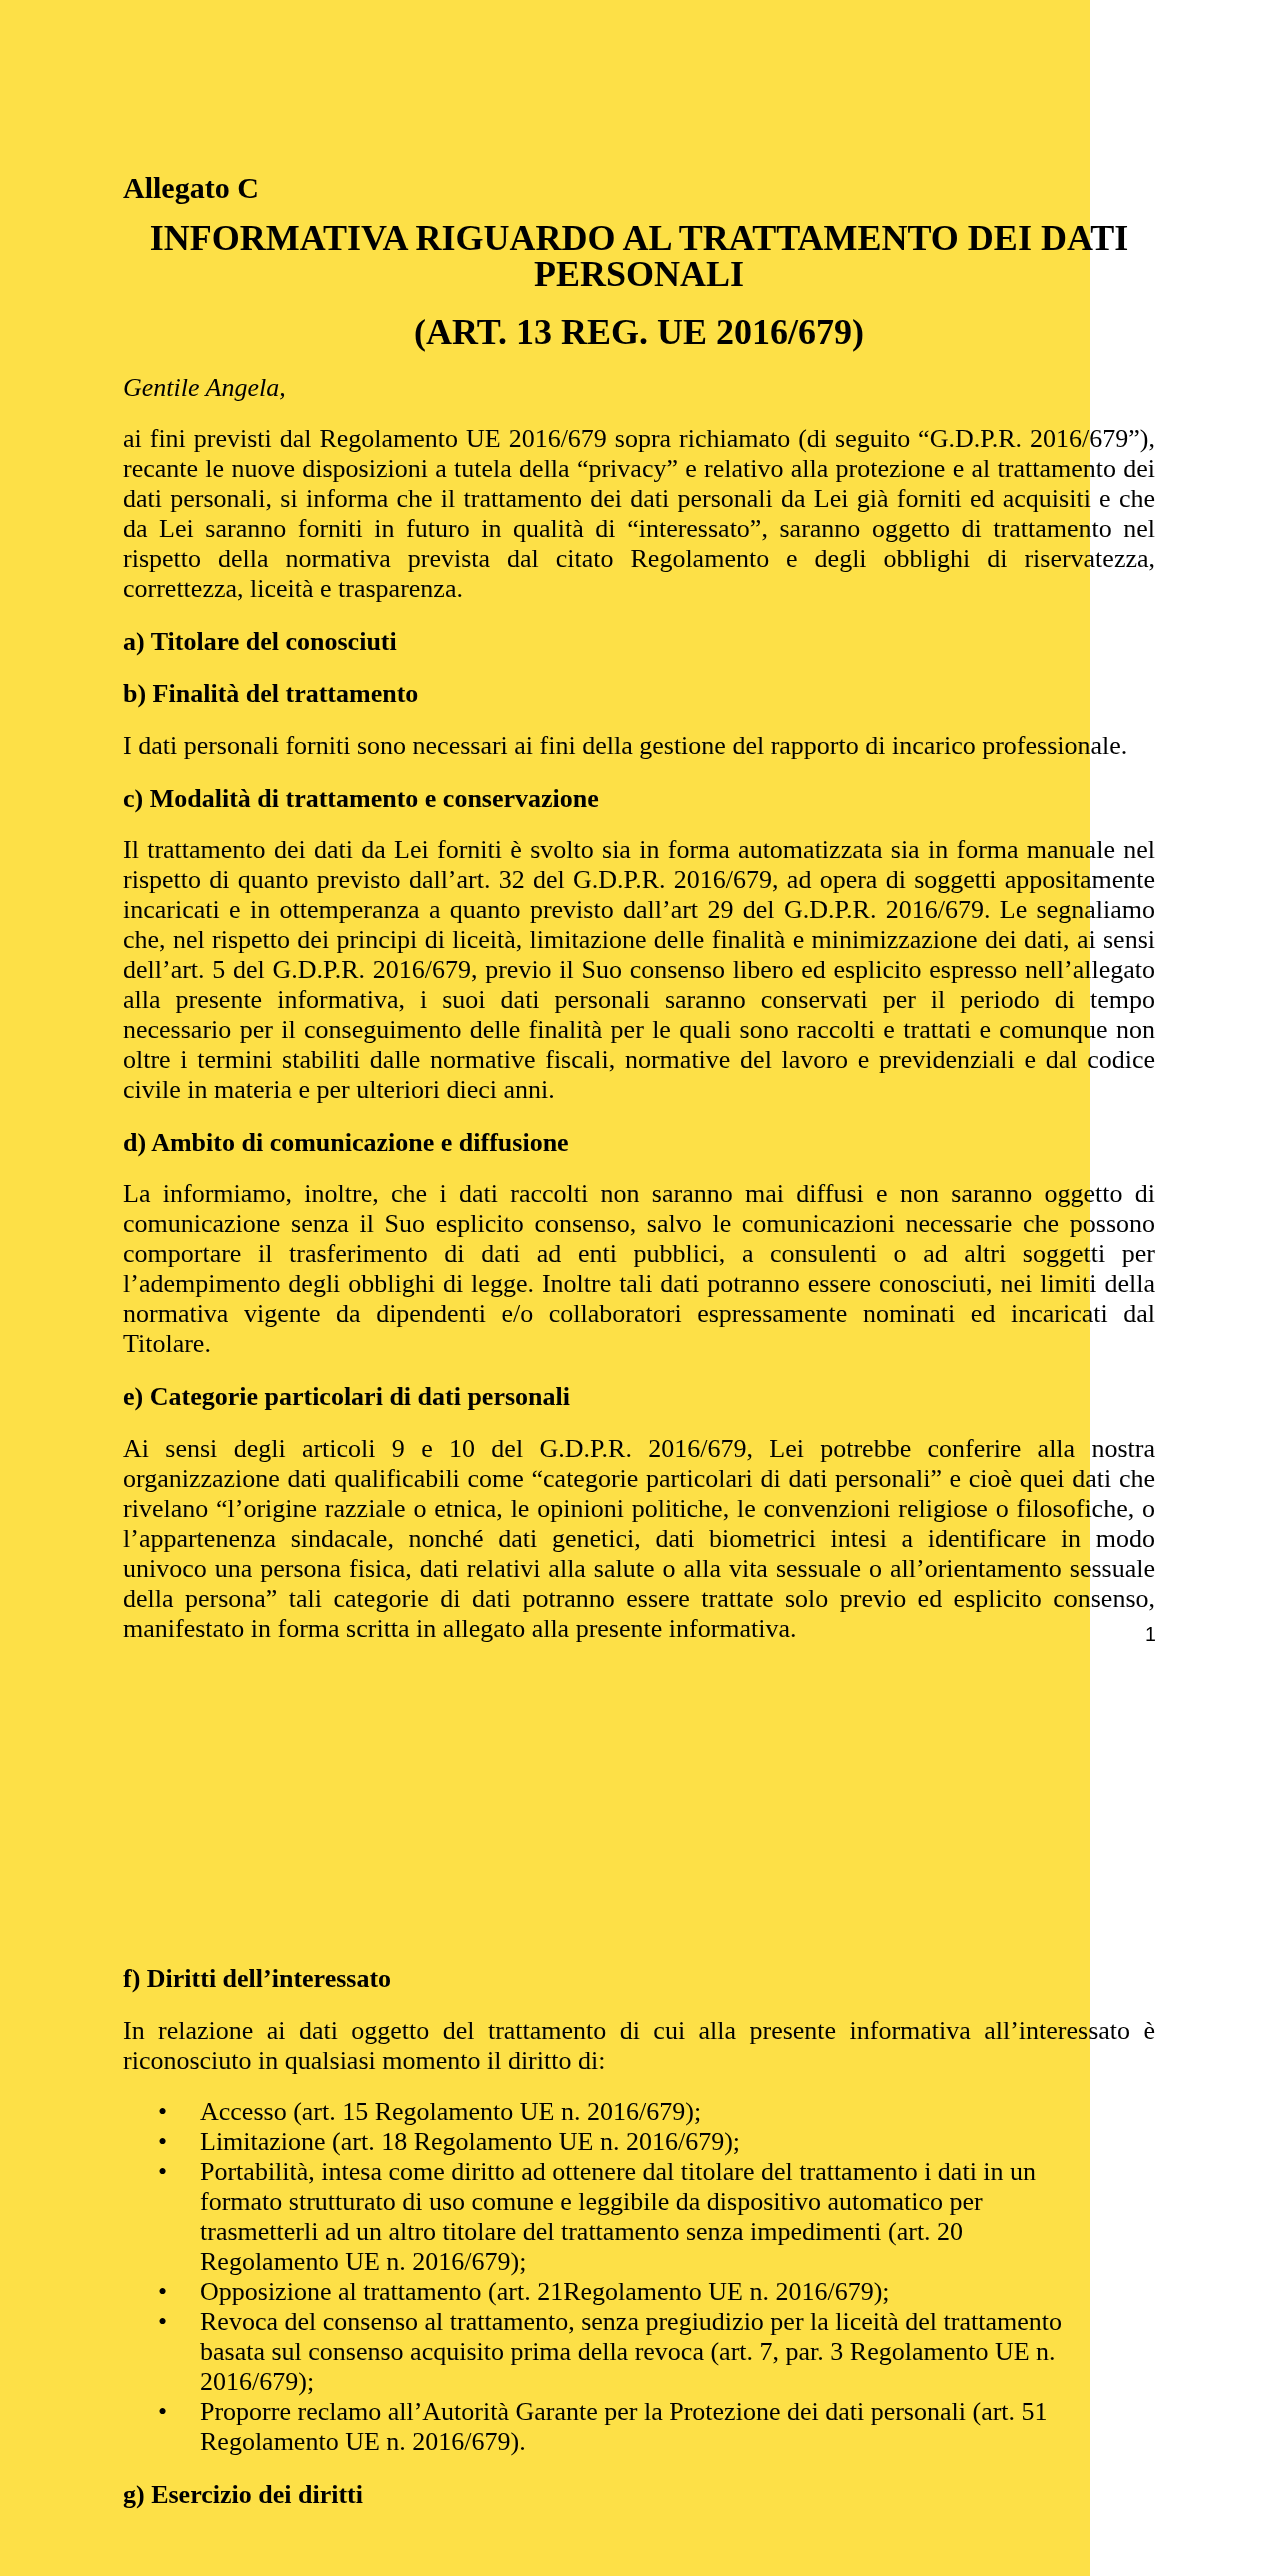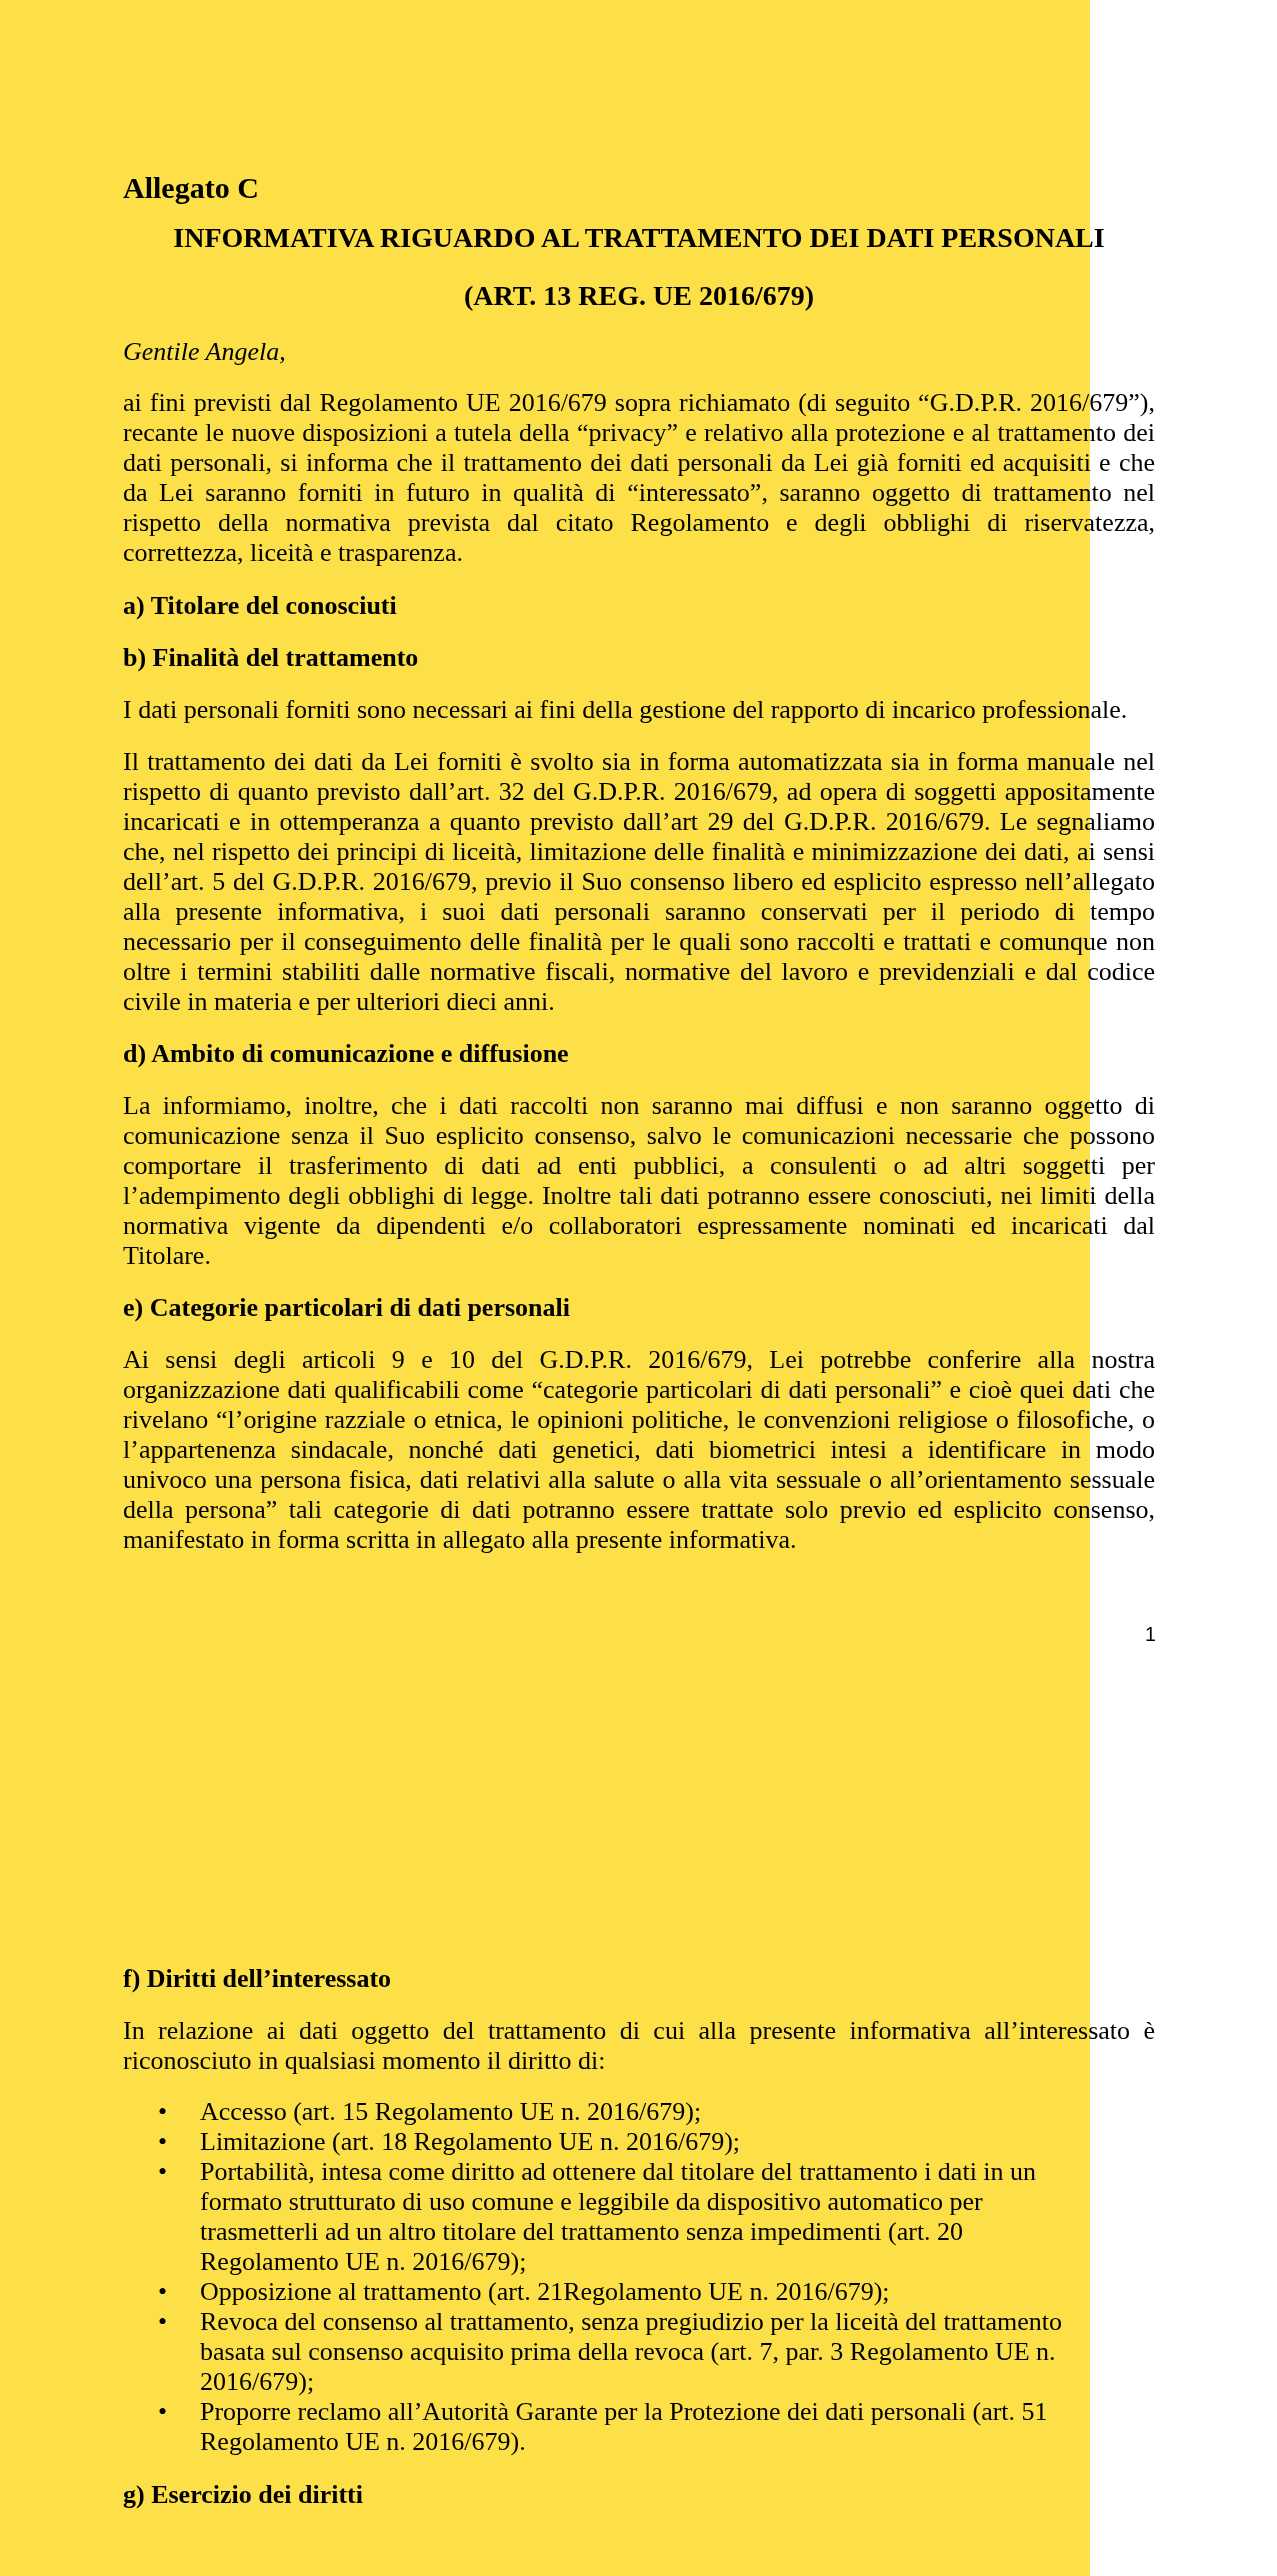--- a/index.html
+++ b/index.html
@@ -6,21 +6,21 @@
   body { width: 1278px; height: 3616px; position: relative; overflow: hidden;
          font-family: "Liberation Serif", "DejaVu Serif", serif; color: #000; }
   .page { position: absolute; left: 0; width: 1090px; height: 1808px; background: #fde047; text-decoration: underline; }
   .page1 { top: 0; }
   .page2 { top: 1808px; }
   .content { position: absolute; left: 123px; width: 1032px; }
   .p1c { top: 170px; }
   .p2c { top: 155px; }
   p { margin: 0; }
   .allegato { font-size: 30px; font-weight: bold; line-height: 36px; margin-bottom: 14.4px; }
-  .title { font-size: 28px; font-weight: bold; text-align: center; line-height: 36px; margin-bottom: 21.6px; }
+  .title { font-size: 36px; font-weight: bold; text-align: center; line-height: 36px; margin-bottom: 21.6px; }
   .greeting { font-size: 26px; font-style: italic; line-height: 31px; margin-bottom: 21.6px; }
   .body { font-size: 26px; line-height: 30px; text-align: justify; margin-bottom: 21.6px; }
   .heading { font-size: 26px; font-weight: bold; line-height: 31px; margin-bottom: 21.6px; }
   ul.rights { margin: 0 0 21.6px 0; padding-left: 77px; list-style: none; }
   ul.rights li { font-size: 26px; line-height: 30px; position: relative; padding-right: 62px; }
   ul.rights li::before { content: "\2022"; position: absolute; left: -42px; top: 0; }
   .page-num { position: absolute; left: 1145px; font-family: "Liberation Sans", "DejaVu Sans", sans-serif; font-size: 19.6px; }
   .pn1 { top: 1623px; }
 </style>
 </head>
@@ -32,20 +32,21 @@
     <p class="title">INFORMATIVA RIGUARDO AL TRATTAMENTO DEI DATI PERSONALI</p>
     <p class="title">(ART. 13 REG. UE 2016/679)</p>
     <p class="greeting">Gentile Angela,</p>
     <p class="body">ai fini previsti dal Regolamento UE 2016/679 sopra richiamato (di seguito “G.D.P.R. 2016/679”), recante le nuove disposizioni a tutela della “privacy” e relativo alla protezione e al trattamento dei dati personali, si informa che il trattamento dei dati personali da Lei già forniti ed acquisiti e che da Lei saranno forniti in futuro in qualità di “interessato”, saranno oggetto di trattamento nel rispetto della normativa prevista dal citato Regolamento e degli obblighi di riservatezza, correttezza, liceità e trasparenza.</p>
 
     <p class="heading">a) Titolare del conosciuti</p>
 
     <p class="heading">b) Finalità del trattamento</p>
     <p class="body">I dati personali forniti sono necessari ai fini  della gestione del rapporto di incarico professionale.</p>
 
+    <p class="heading">c) Modalità di trattamento e conservazione</p>
     <p class="body">Il trattamento dei dati da Lei forniti è svolto sia in forma automatizzata sia in forma manuale nel rispetto di quanto previsto dall’art. 32 del G.D.P.R. 2016/679, ad opera di soggetti appositamente incaricati e in ottemperanza a quanto previsto dall’art 29 del G.D.P.R. 2016/679. Le segnaliamo che, nel rispetto dei principi di liceità, limitazione delle finalità e minimizzazione dei dati, ai sensi dell’art. 5 del G.D.P.R. 2016/679, previo il Suo consenso libero ed esplicito espresso nell’allegato alla presente informativa, i suoi dati personali saranno conservati per il periodo di tempo necessario per il conseguimento delle finalità per le quali sono raccolti e trattati e comunque non oltre i termini stabiliti dalle normative fiscali, normative del lavoro e previdenziali e dal codice civile in materia e per ulteriori dieci anni.</p>
 
     <p class="heading">d) Ambito di comunicazione e diffusione</p>
     <p class="body">La informiamo, inoltre, che i dati raccolti non saranno mai diffusi e non saranno oggetto di comunicazione senza il Suo esplicito consenso, salvo le comunicazioni necessarie che possono comportare il trasferimento di dati ad enti pubblici, a consulenti o ad altri soggetti per l’adempimento degli obblighi di legge. Inoltre tali dati potranno essere conosciuti, nei limiti della normativa vigente da dipendenti e/o collaboratori espressamente nominati ed incaricati dal Titolare.</p>
 
     <p class="heading">e) Categorie particolari di dati personali</p>
     <p class="body">Ai sensi degli articoli 9 e 10 del G.D.P.R. 2016/679, Lei potrebbe conferire alla nostra organizzazione dati qualificabili come “categorie particolari di dati personali” e cioè quei dati che rivelano “l’origine razziale o etnica, le opinioni politiche, le convenzioni religiose o filosofiche, o l’appartenenza sindacale, nonché dati genetici, dati biometrici intesi a identificare in modo univoco una persona fisica, dati relativi alla salute o alla vita sessuale o all’orientamento sessuale della persona” tali categorie di dati potranno essere trattate solo previo ed esplicito consenso, manifestato in forma scritta in allegato alla presente informativa.</p>
   </div>
   <span class="page-num pn1">1</span>
 </div>

